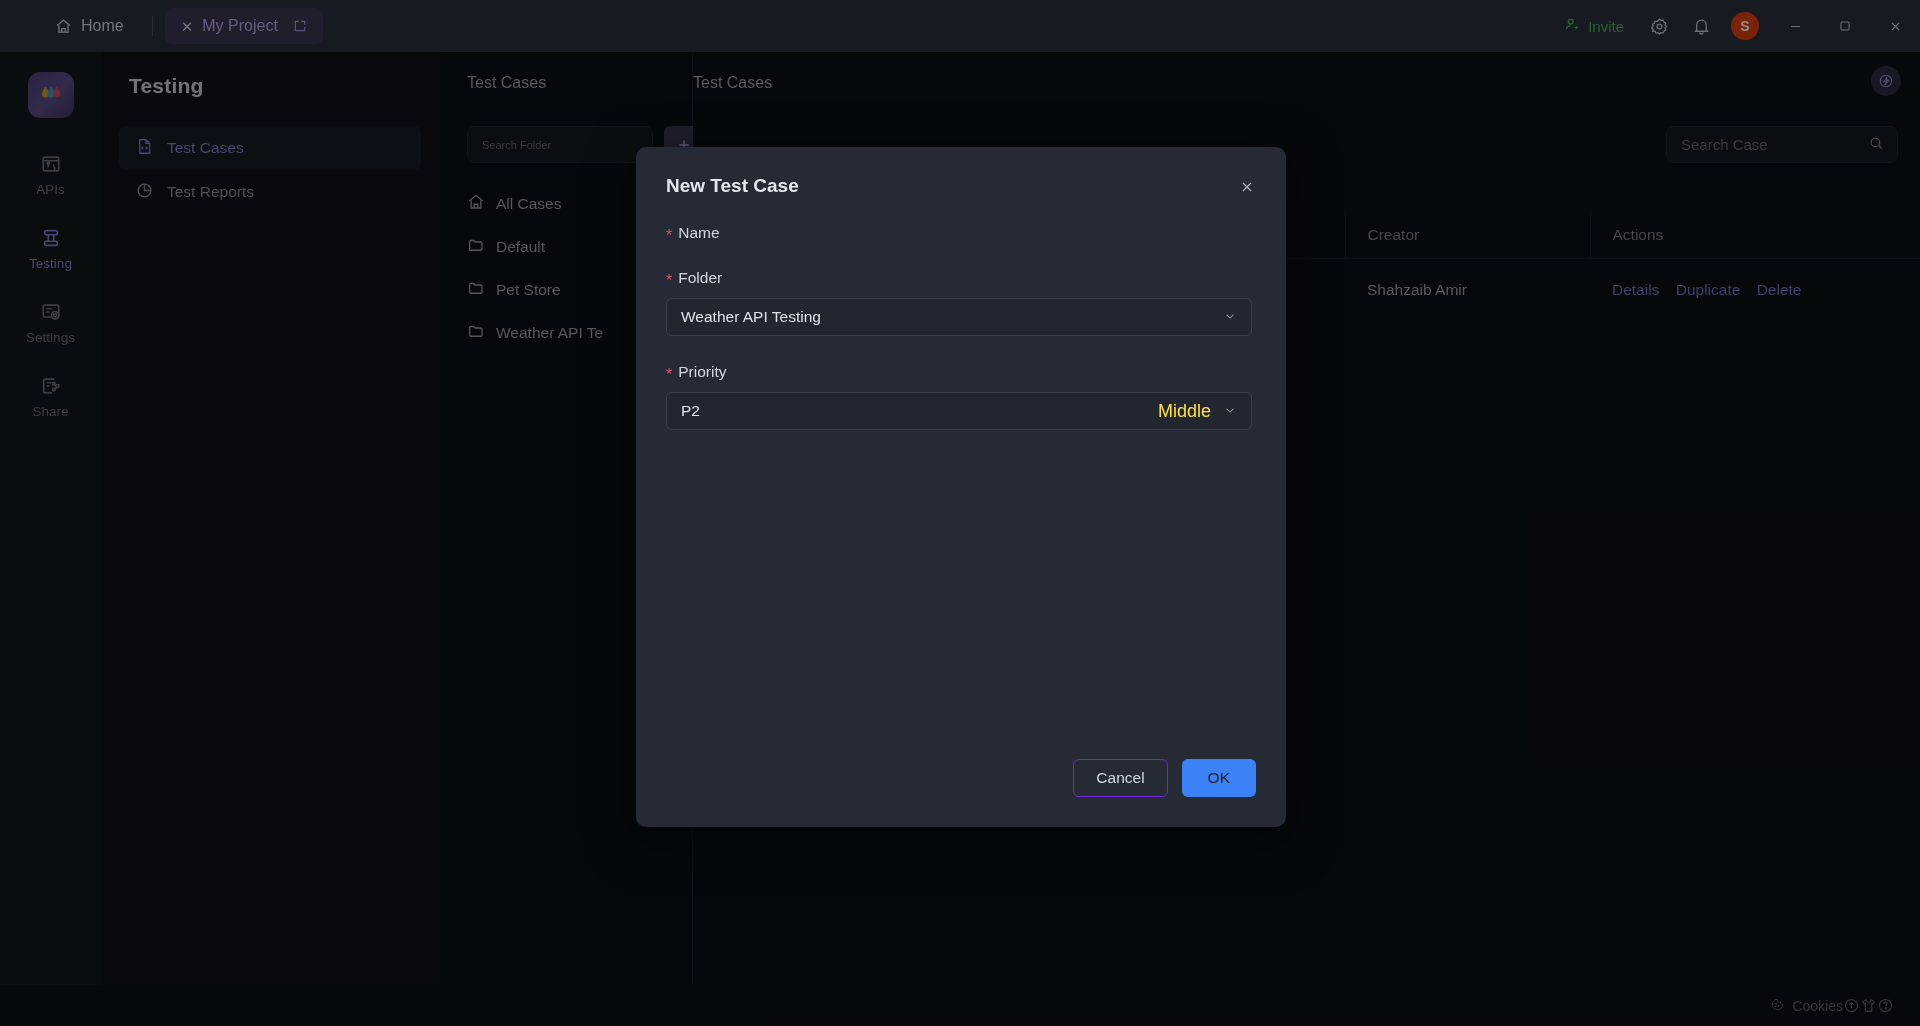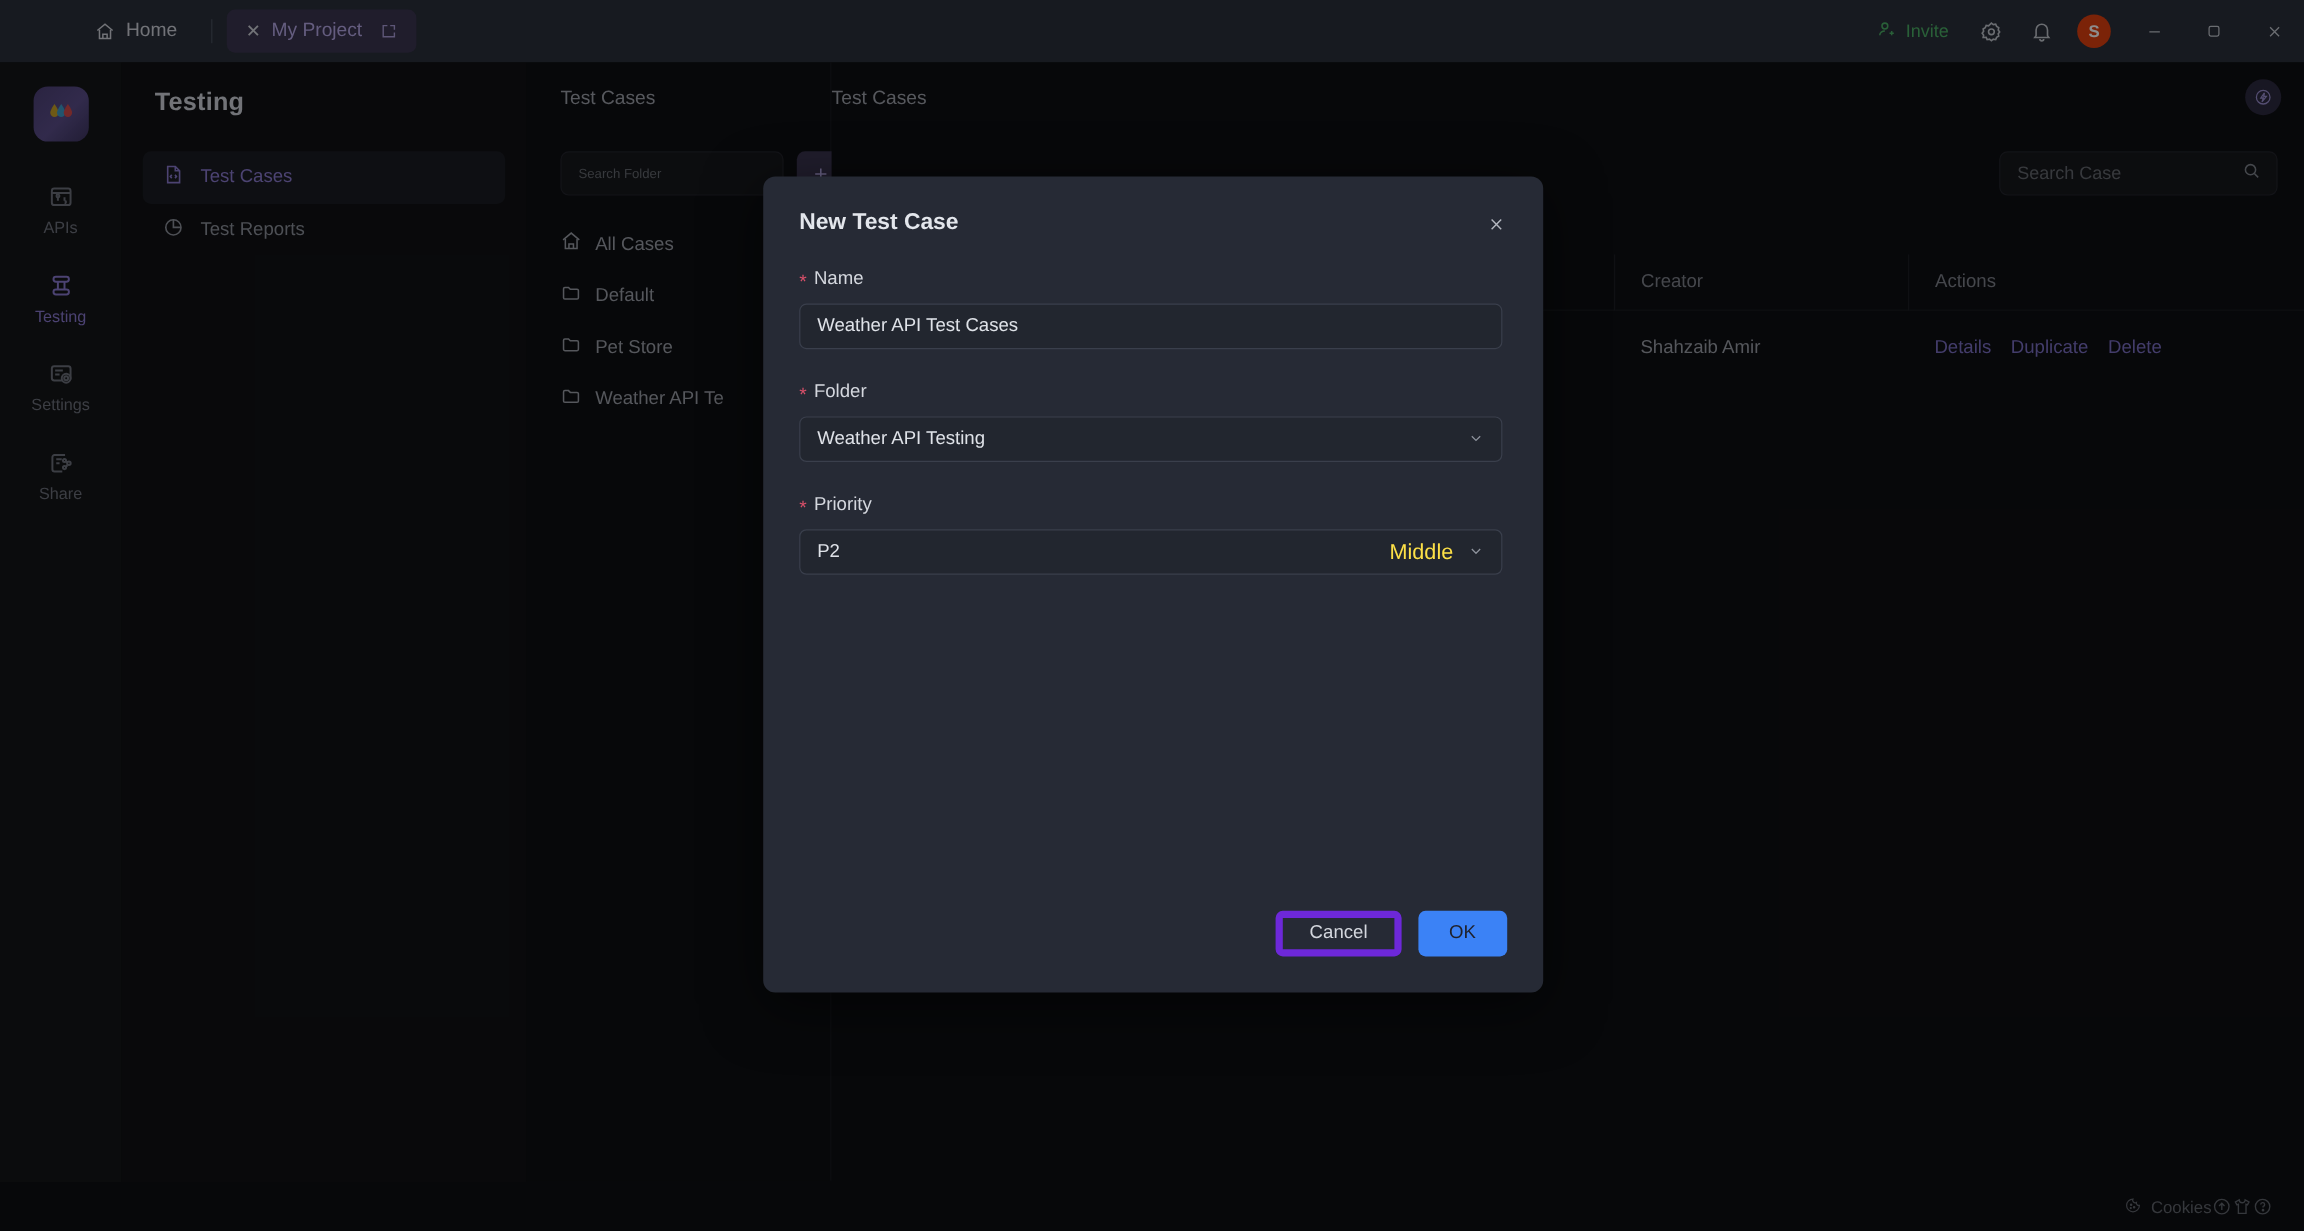--- a/index.html
+++ b/index.html
@@ -11,21 +11,21 @@
     color: #c9ccd4;
   }
   #app { position: relative; width: 1920px; height: 1026px; }
 
   
   .titlebar {
     position: absolute; top: 0; left: 0; width: 1920px; height: 52px;
     background: #2b303b;
     display: flex; align-items: center;
   }
-  .tb-left { display: flex; align-items: center; height: 52px; padding-left: 63px; gap: 0px; }
+  .tb-left { display: flex; align-items: center; height: 52px; padding-left: 39px; gap: 0px; }
   .tab {
     display: flex; align-items: center; gap: 9px;
     height: 36px; padding: 0 16px; border-radius: 7px;
     font-size: 16px; color: #cfd2da; cursor: default;
   }
   .tab .home-ico { width: 17px; height: 17px; display:inline-block; }
   .tab-sep { width: 1px; height: 20px; background: #4a505e; margin: 0 12px; }
   .tab.active { background: #3b3550; color: #b7a9e8; }
   .tab .x { font-size: 15px; color: #cfd2da; line-height: 1; }
   .tab .ext { width: 14px; height: 14px; margin-left: 6px; opacity: .9;}
@@ -200,21 +200,21 @@
     border-right: 1px solid #6a6f7b; border-bottom: 1px solid #6a6f7b;
   }
   .modal-footer {
     position: absolute; right: 30px; bottom: 30px;
     display: flex; align-items: center; gap: 14px;
   }
   .btn {
     height: 38px; padding: 0 22px; border-radius: 6px; font-size: 15.5px;
     display: flex; align-items: center; justify-content: center;
   }
-  .btn.cancel { background: transparent; border: 6px solid #6d28d9; color: #d4d7de; }
+  .btn.cancel { background: transparent; border: 1px solid #6d28d9; color: #d4d7de; }
   .btn.ok { background: #3b82f6; color: #1f2029; border: none; padding: 0 26px; }
 </style>
 </head>
 <body>
 
 <div id="app">
 
   <div class="titlebar">
     <div class="tb-left">
       <div class="tab">
@@ -507,23 +507,20 @@
       <svg width="16" height="16" viewBox="0 0 24 24" stroke="#b3b7bf" stroke-width="1.8">
           <path d="M6 6l12 12M18 6L6 18"></path>
         </svg>
     </div>
 
     <div class="field">
       <div class="field-label">
         <span class="req">*</span>
         <span>Name</span>
       </div>
-      <div class="input">
-        <span>Weather API Test Cases</span>
-      </div>
     </div>
 
     <div class="field">
       <div class="field-label">
         <span class="req">*</span>
         <span>Folder</span>
       </div>
       <div class="input select">
         <span>Weather API Testing</span>
         <span class="chev">

